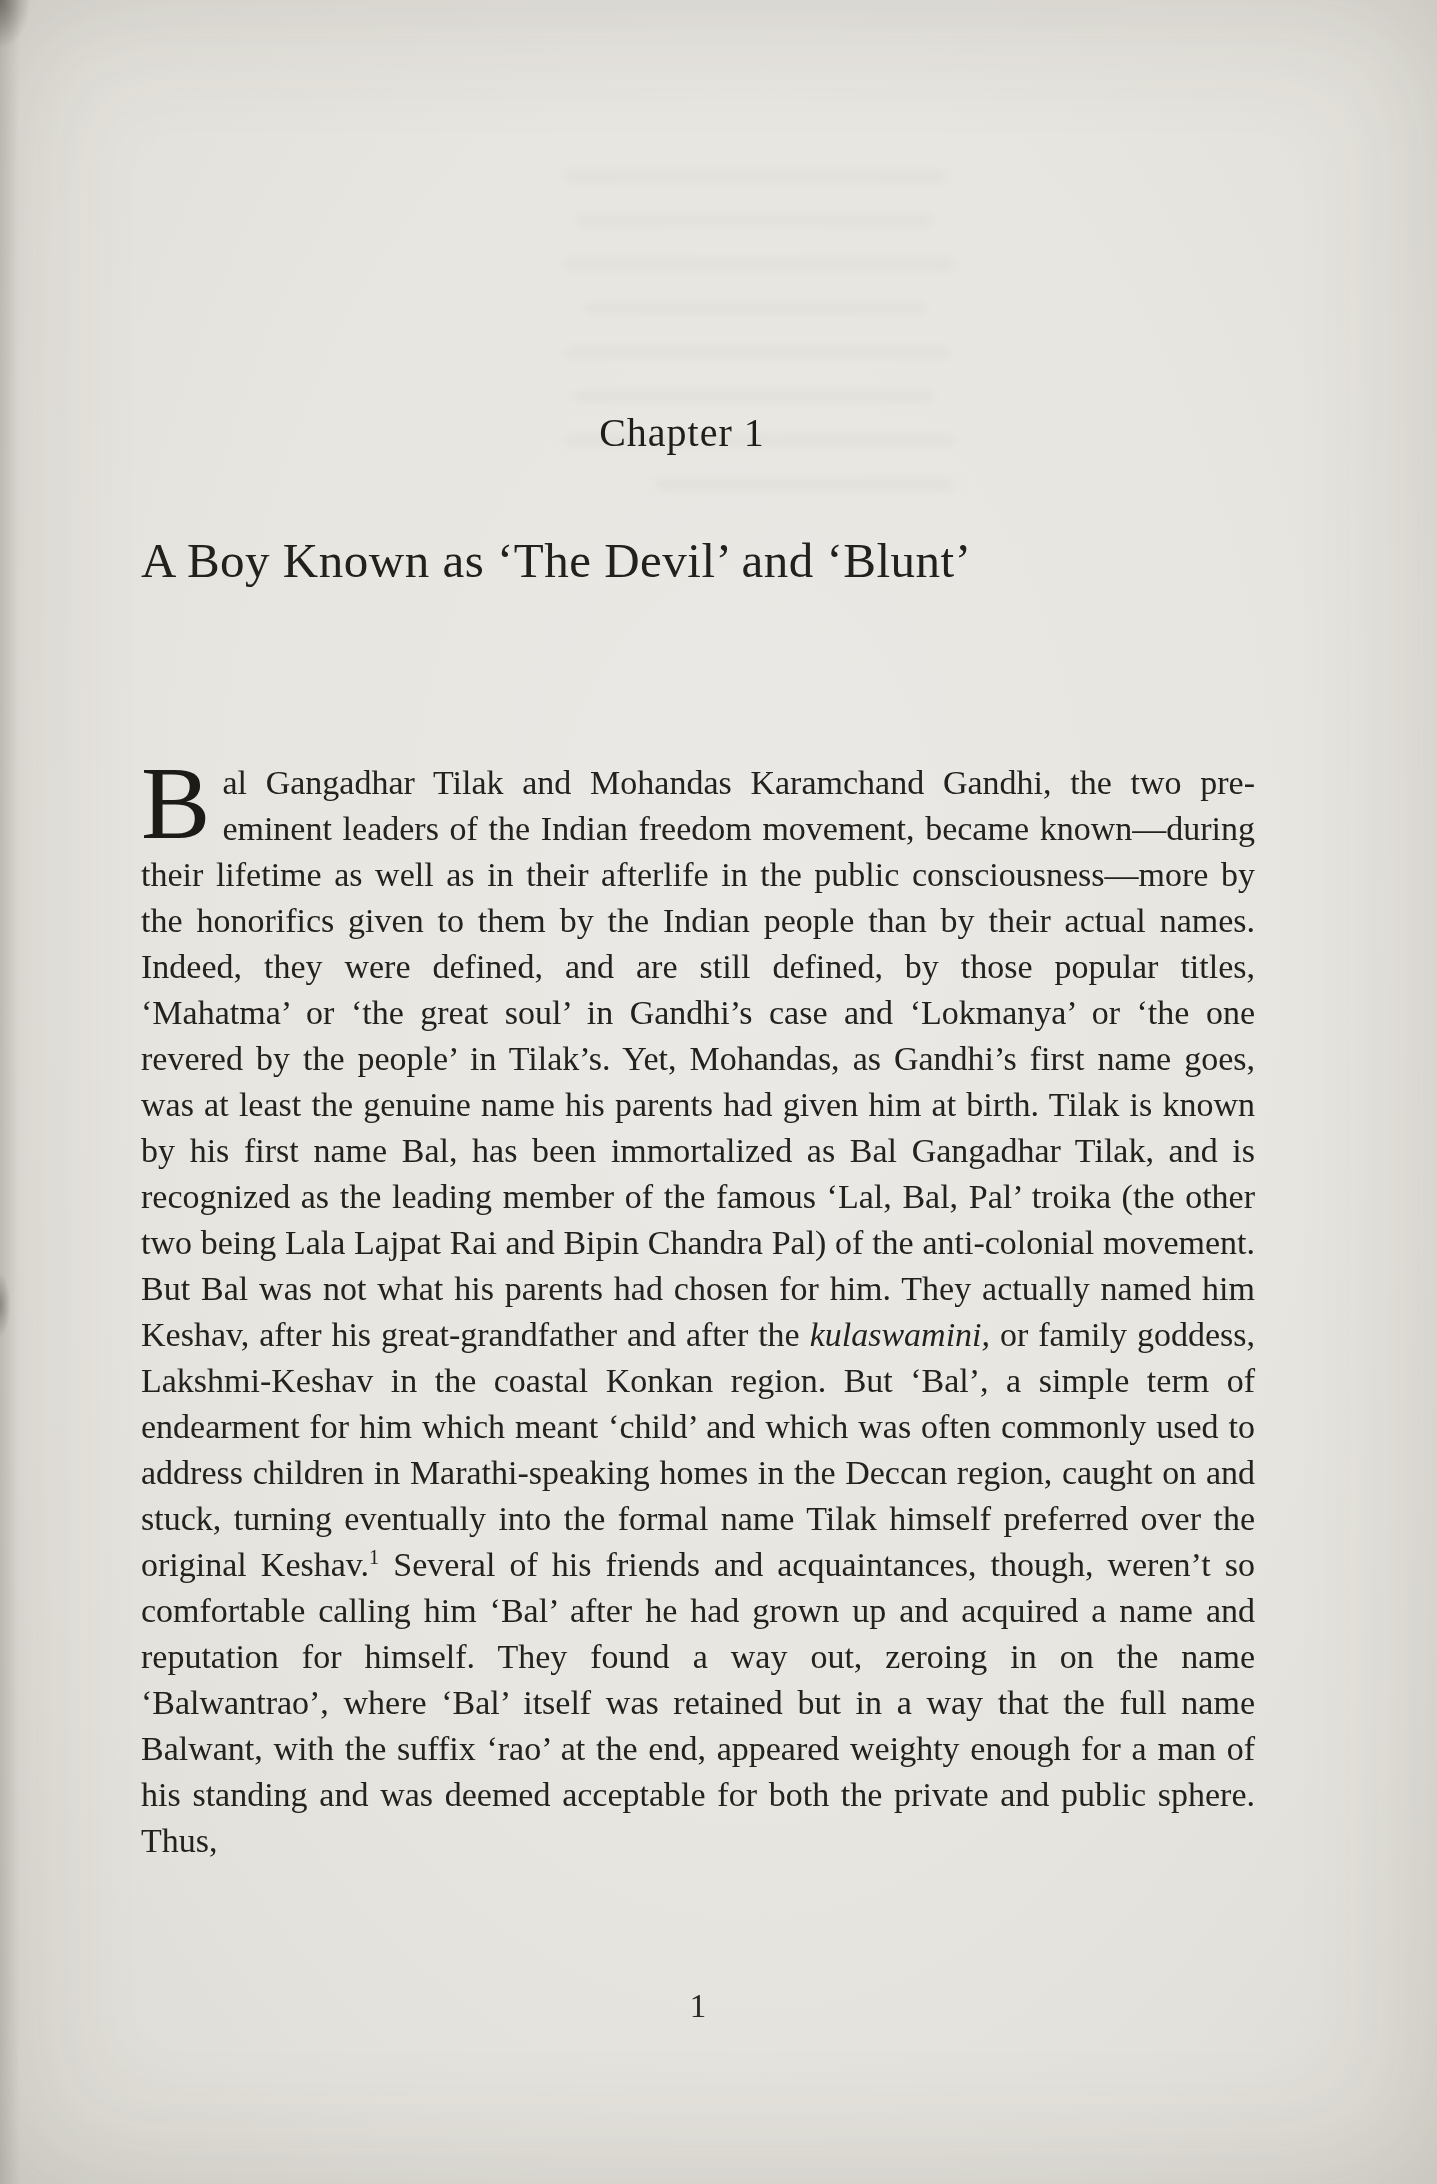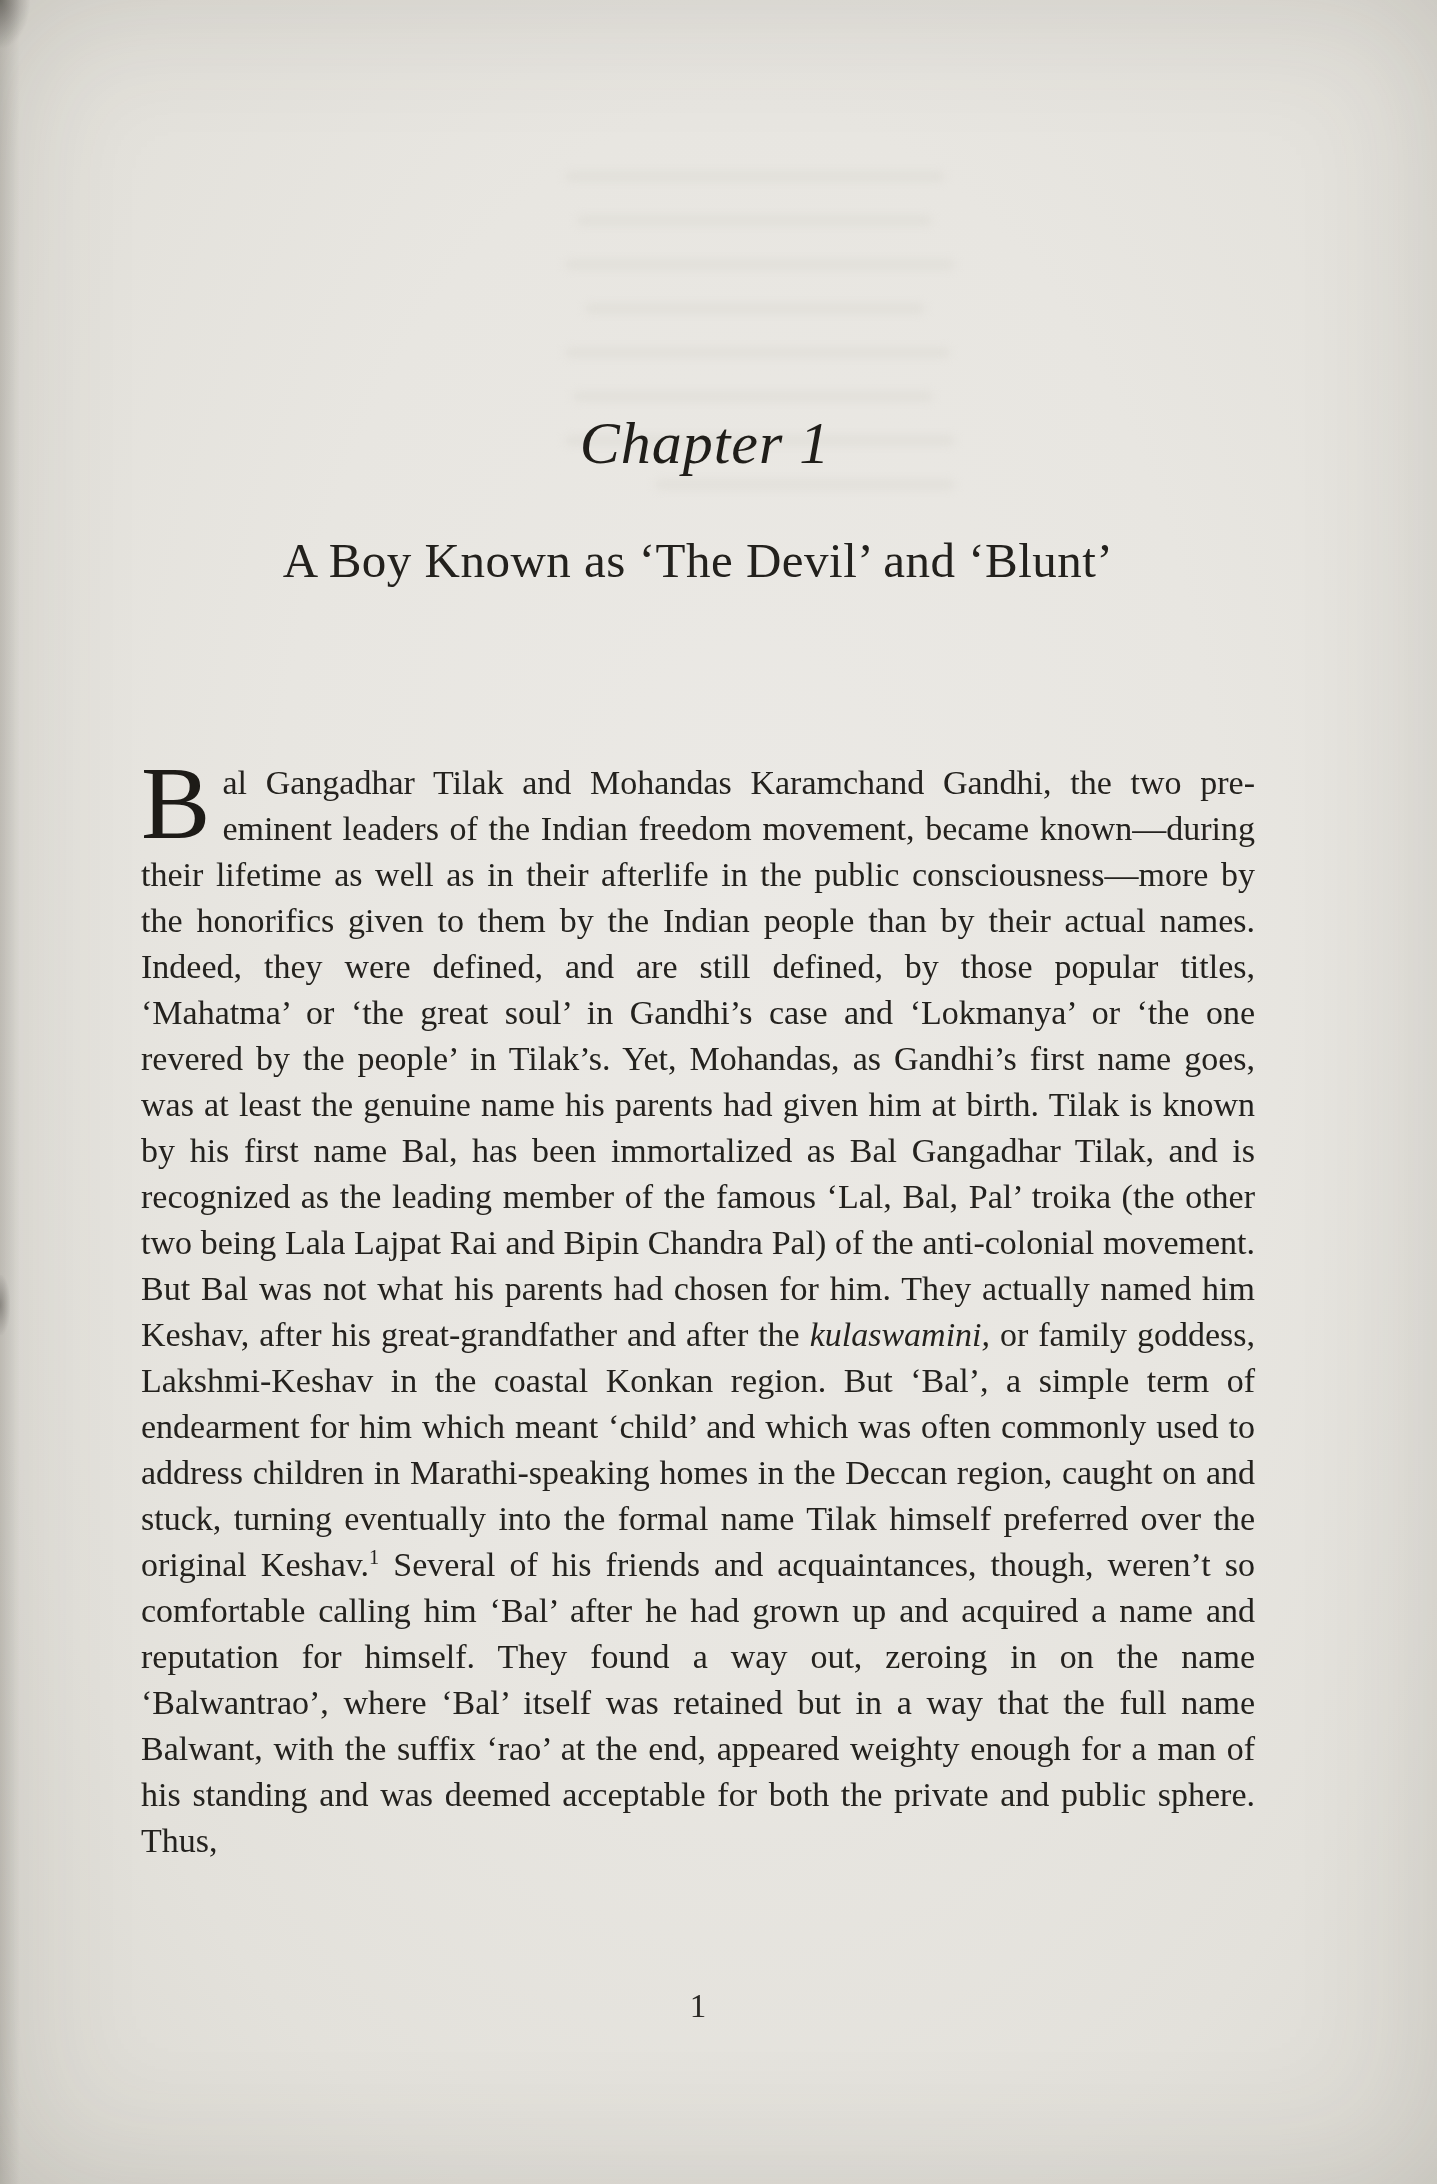--- a/index.html
+++ b/index.html
@@ -38,28 +38,28 @@
   .ghost .gl:nth-child(1) { width: 380px; }
   .ghost .gl:nth-child(2) { width: 355px; margin-left: 12px; }
   .ghost .gl:nth-child(3) { width: 390px; }
   .ghost .gl:nth-child(4) { width: 340px; margin-left: 20px; }
   .ghost .gl:nth-child(5) { width: 385px; }
   .ghost .gl:nth-child(6) { width: 360px; margin-left: 8px; }
   .ghost .gl:nth-child(7) { width: 390px; }
   .ghost .gl:nth-child(8) { width: 300px; margin-left: 90px; }
 
   .chapter-title {
-    position: absolute; left: 148px; top: 413px; width: 1114px;
+    position: absolute; left: 125px; top: 413px; width: 1114px;
     margin: 0; text-align: center;
-    font-size: 60px; line-height: 1; font-weight: 400;
-    letter-spacing: 1px; color: #201e1a; font-style: italic;
+    font-size: 40px; line-height: 1; font-weight: 400;
+    letter-spacing: 1px; color: #201e1a;
   }
   .chapter-subtitle {
     position: absolute; left: 141px; top: 534px; width: 1114px;
-    margin: 0; text-align: center;
+    margin: 0; text-align: left;
     font-size: 49px; line-height: 1.1; font-weight: 400;
     letter-spacing: 0.5px; color: #23211d;
   }
   .body-text {
     position: absolute; left: 141px; top: 760px; width: 1114px;
     margin: 0;
     font-size: 34px; line-height: 46px;
     text-align: justify; text-justify: inter-word;
     color: #24221e;
   }

